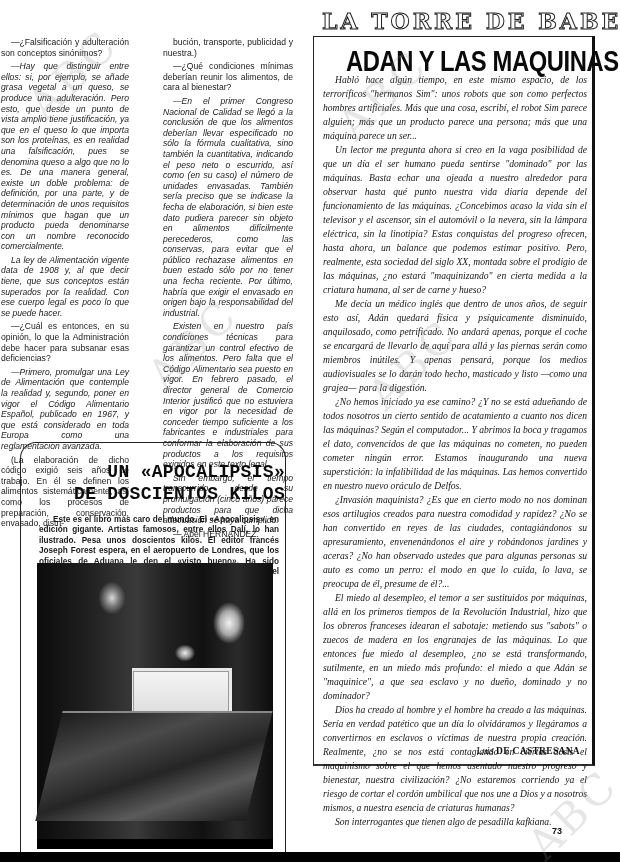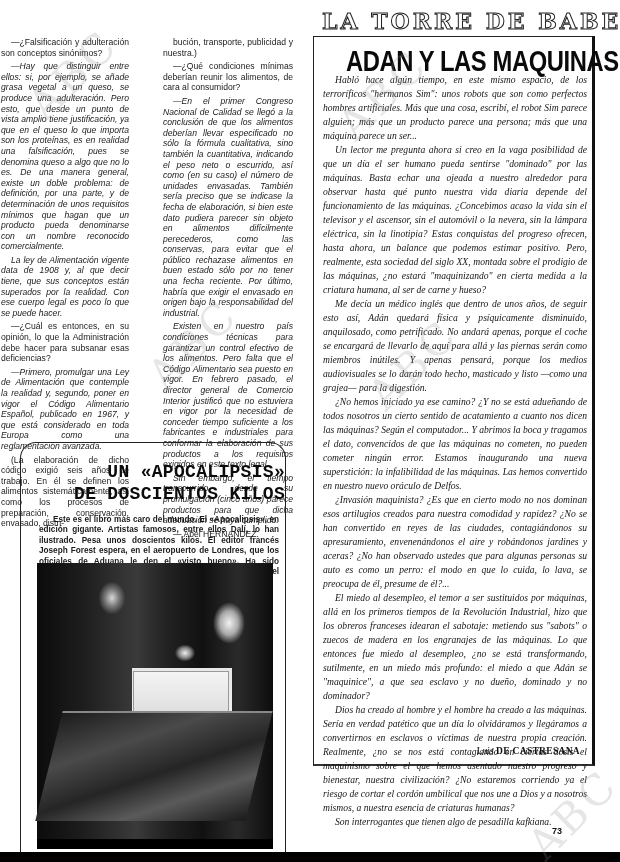--- a/index.html
+++ b/index.html
@@ -93,21 +93,21 @@
     <p>—¿Falsificación y adulteración son conceptos sinónimos?</p>
     <p class="it">—Hay que distinguir entre ellos: si, por ejemplo, se añade grasa vegetal a un queso, se produce una adulteración. Pero esto, que desde un punto de vista amplio tiene justificación, ya que en el queso lo que importa son los proteínas, es en realidad una falsificación, pues se denomina queso a algo que no lo es. De una manera general, existe un doble problema: de definición, por una parte, y de determinación de unos requisitos mínimos que hagan que un producto pueda denominarse con un nombre reconocido comercialmente.</p>
     <p class="it">La ley de Alimentación vigente data de 1908 y, al que decir tiene, que sus conceptos están superados por la realidad. Con ese cuerpo legal es poco lo que se puede hacer.</p>
     <p>—¿Cuál es entonces, en su opinión, lo que la Administración debe hacer para subsanar esas deficiencias?</p>
     <p class="it">—Primero, promulgar una Ley de Alimentación que contemple la realidad y, segundo, poner en vigor el Código Alimentario Español, publicado en 1967, y que está considerado en toda Europa como una reglamentación avanzada.</p>
     <p>(La elaboración de dicho código exigió seis años de trabajo. En él se definen los alimentos sistemáticamente, así como los procesos de preparación, conservación, envasado, distri-</p>
   </div>
 
 <div id="col2" class="col">
     <p>bución, transporte, publicidad y nuestra.)</p>
-    <p>—¿Qué condiciones mínimas deberían reunir los alimentos, de cara al consumidor?</p>
+    <p>—¿Qué condiciones mínimas deberían reunir los alimentos, de cara al bienestar?</p>
     <p class="it">—En el primer Congreso Nacional de Calidad se llegó a la conclusión de que los alimentos deberían llevar especificado no sólo la fórmula cualitativa, sino también la cuantitativa, indicando el peso neto o escurrido, así como (en su caso) el número de unidades envasadas. También sería preciso que se indicase la fecha de elaboración, si bien este dato pudiera parecer sin objeto en alimentos difícilmente perecederos, como las conservas, para evitar que el público rechazase alimentos en buen estado sólo por no tener una fecha reciente. Por último, habría que exigir el envasado en origen bajo la responsabilidad del industrial.</p>
     <p class="it">Existen en nuestro país condiciones técnicas para garantizar un control efectivo de los alimentos. Pero falta que el Código Alimentario sea puesto en vigor. En febrero pasado, el director general de Comercio Interior justificó que no estuviera en vigor por la necesidad de conceder tiempo suficiente a los fabricantes e industriales para conformar la elaboración de sus productos a los requisitos exigidos en este texto legal.</p>
     <p class="it">Sin embargo, el tiempo transcurrido desde su promulgación (cinco años) parece productos para que dicha adecuación se haya cumplido.</p>
     <p class="sig">— Abel HERNANDEZ.</p>
   </div>
 
 <div class="section-title">LA TORRE DE BABEL</div>
 
 <div class="box-right">
   <div class="headline">ADAN Y LAS MAQUINAS</div>

